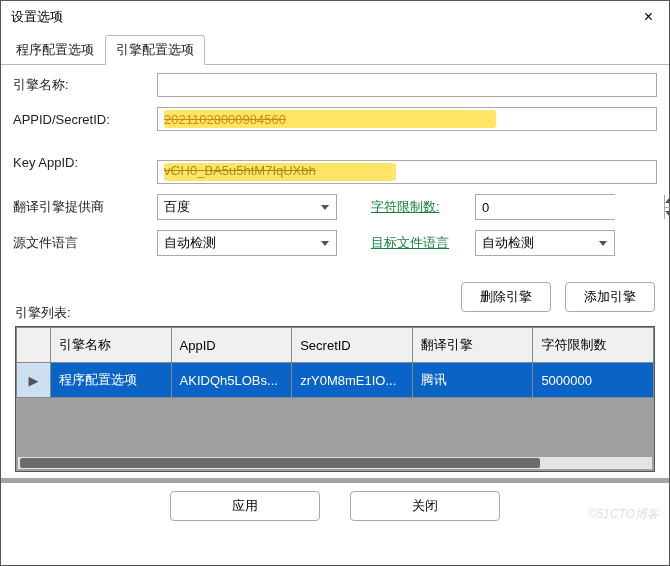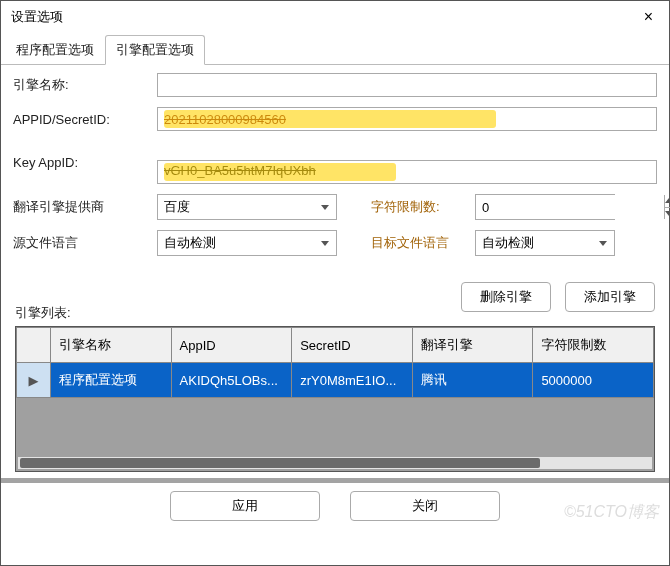--- a/index.html
+++ b/index.html
@@ -7,21 +7,21 @@
 .window { width: 670px; height: 566px; border: 1px solid #555; display: flex; flex-direction: column; }
 .titlebar { display: flex; align-items: center; justify-content: space-between; padding: 6px 10px; background: #fff; }
 .title { font-size: 13px; }
 .closebtn { font-size: 16px; line-height: 1; cursor: pointer; padding: 2px 6px; }
 .tabstrip { display: flex; align-items: flex-end; border-bottom: 1px solid #bbb; padding-left: 4px; margin-top: 2px; }
 .tab { padding: 5px 10px 5px 10px; border: 1px solid transparent; border-bottom: none; cursor: pointer; color: #222; }
 .tab.active { border: 1px solid #bbb; border-bottom: 1px solid #fff; background: #fff; margin-bottom: -1px; border-radius: 3px 3px 0 0; }
 .form { padding: 8px 12px 0 12px; }
 .row { display: flex; align-items: center; margin-bottom: 10px; gap: 24px; }
 .lab { width: 120px; flex: none; color: #222; }
-.lab2 { width: 90px; flex: none; color: #a16207; padding-left: 10px; }
+.lab2 { width: 90px; flex: none; color: #15803d; padding-left: 10px; text-decoration: underline; }
 .txt { flex: 1; height: 24px; border: 1px solid #aaa; padding: 2px 6px; background: #fff; }
 .selwrap { position: relative; display: inline-block; }
 .sel { width: 180px; height: 26px; border: 1px solid #aaa; padding: 2px 22px 2px 6px; background: #fff; appearance: none; -webkit-appearance: none; text-align: left; }
 .selwrap::after { content: ""; position: absolute; right: 8px; top: 50%; margin-top: -2px; border-left: 4px solid transparent; border-right: 4px solid transparent; border-top: 5px solid #555; pointer-events: none; }
 .spinwrap { display: flex; width: 140px; border: 1px solid #aaa; height: 26px; }
 .spinwrap input { flex: 1; border: none; padding: 2px 6px; outline: none; }
 .spinbtns { display: flex; flex-direction: column; width: 18px; border-left: 1px solid #aaa; }
 .spinbtns div { flex: 1; display: flex; align-items: center; justify-content: center; cursor: pointer; }
 .spinbtns div:first-child { border-bottom: 1px solid #aaa; }
 .spinbtns svg { width: 8px; height: 5px; }
@@ -35,21 +35,21 @@
 .rowhdr { background: #f0f0f0; width: 34px; text-align: center; }
 .rowhdr.selhdr { background: #cde0f2; }
 tbody tr { background: #fff; }
 tbody tr.selected td { background: #0a63c7; color: #fff; }
 tbody tr.selected .rowhdr { background: #cde0f2; color: #000; }
 .gridbody { background: #a0a0a0; height: 100%; }
 .hscroll { position: absolute; left: 2px; right: 2px; bottom: 2px; height: 12px; background: #e4e4e4; }
 .hscroll-thumb { position: absolute; left: 2px; top: 1px; height: 10px; width: 520px; background: #6b6b6b; border-radius: 2px; }
 .footer { display: flex; gap: 30px; align-items: center; justify-content: center; padding: 8px 0 8px 0; border-top: 5px solid #a3a3a3; }
 .footer .btn { min-width: 150px; }
-.watermark { position: absolute; right: 10px; bottom: 6px; color: #ddd; font-size: 16px; font-style: italic; pointer-events: none; }
+.watermark { position: absolute; right: 10px; bottom: 6px; color: #ddd; font-size: 12px; font-style: italic; pointer-events: none; }
 .redact { position: relative; }
 .redact .hl { position: absolute; left: 6px; right: 160px; top: 2px; bottom: 2px; background: rgba(255,210,0,0.6); border-radius: 3px; }
 .arrow-ind { color: #555; }
 </style>
 </head>
 <body>
 
 <div class="window">
   <div class="titlebar">
     <span class="title">设置选项</span>

